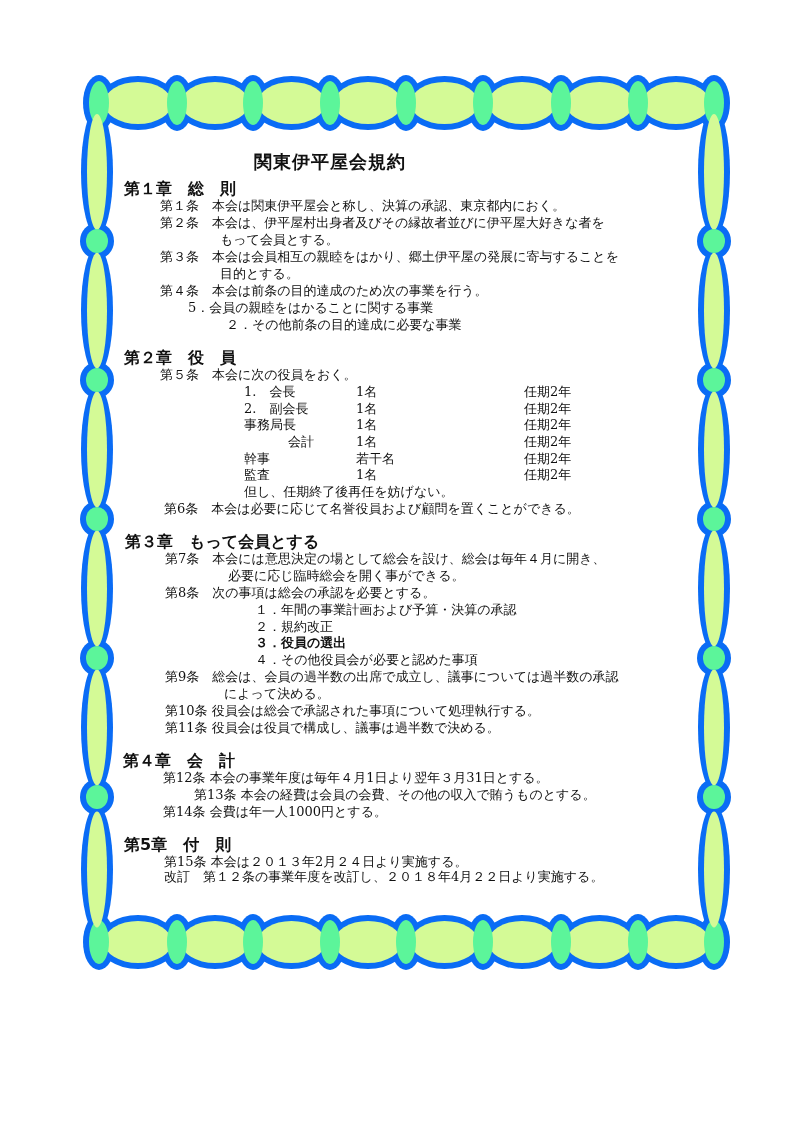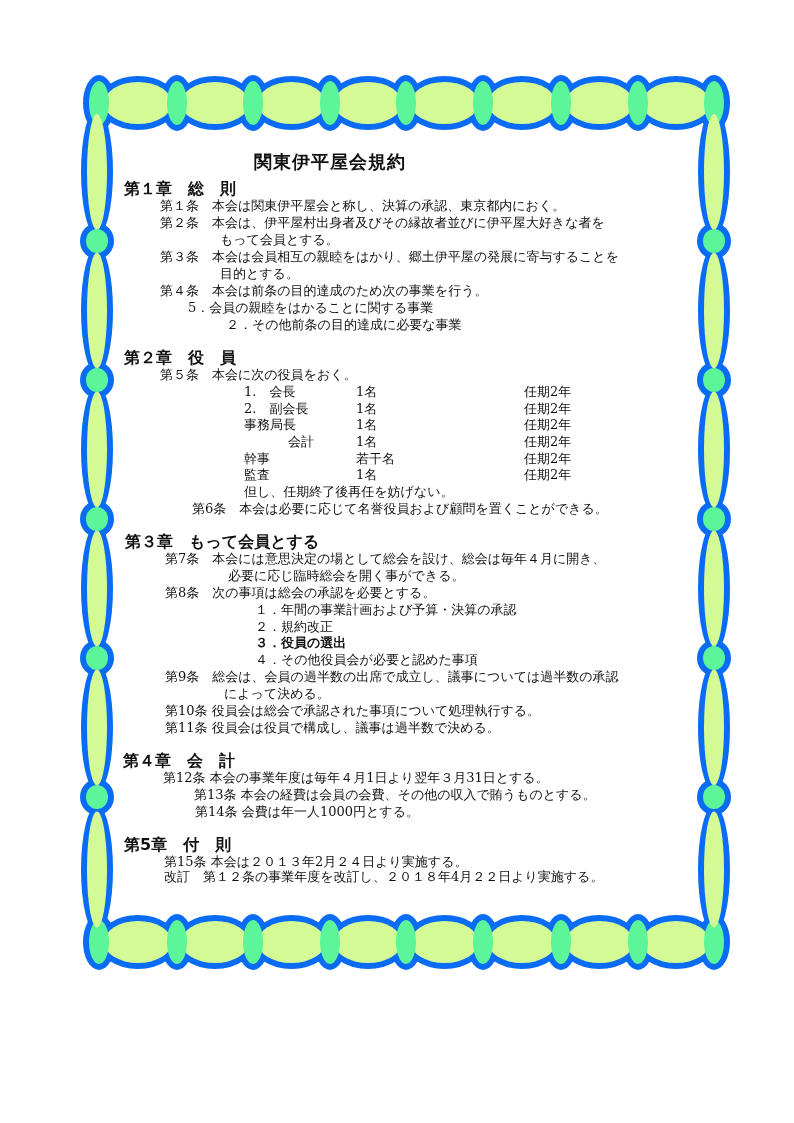--- a/index.html
+++ b/index.html
@@ -169,36 +169,36 @@
 
     <div class="officer-cell" style="left:244px; top:450px;">幹事</div>
     <div class="officer-cell" style="left:356px; top:450px;">若干名</div>
     <div class="officer-cell" style="left:524px; top:450px;">任期2年</div>
 
     <div class="officer-cell" style="left:244px; top:466px;">監査</div>
     <div class="officer-cell" style="left:356px; top:466px;">1名</div>
     <div class="officer-cell" style="left:524px; top:466px;">任期2年</div>
   </div>
   <div class="line" style="left:244px; top:483px;">但し、任期終了後再任を妨げない。</div>
-  <div class="line" style="left:164px; top:500px;margin-left:28px;">第6条　本会は必要に応じて名誉役員および顧問を置くことができる。</div>
+  <div class="line" style="left:164px; top:500px;">第6条　本会は必要に応じて名誉役員および顧問を置くことができる。</div>
 
   <div class="line chapter" style="left:125px; top:533px;">第３章　もって会員とする</div>
   <div class="line" style="left:165px; top:550px;">第7条　本会には意思決定の場として総会を設け、総会は毎年４月に開き、</div>
   <div class="line" style="left:228px; top:567px;">必要に応じ臨時総会を開く事ができる。</div>
   <div class="line" style="left:165px; top:584px;">第8条　次の事項は総会の承認を必要とする。</div>
   <div class="line" style="left:255px; top:601px;">１．年間の事業計画および予算・決算の承認</div>
   <div class="line" style="left:255px; top:618px;">２．規約改正</div>
   <div class="line" style="left:255px; top:634px;font-weight:bold;">３．役員の選出</div>
   <div class="line" style="left:255px; top:651px;">４．その他役員会が必要と認めた事項</div>
   <div class="line" style="left:165px; top:668px;">第9条　総会は、会員の過半数の出席で成立し、議事については過半数の承認</div>
   <div class="line" style="left:224px; top:685px;">によって決める。</div>
   <div class="line" style="left:165px; top:702px;">第10条 役員会は総会で承認された事項について処理執行する。</div>
   <div class="line" style="left:165px; top:719px;">第11条 役員会は役員で構成し、議事は過半数で決める。</div>
 
   <div class="line chapter" style="left:123px; top:752px;">第４章　会　計</div>
   <div class="line" style="left:163px; top:769px;">第12条 本会の事業年度は毎年４月1日より翌年３月31日とする。</div>
   <div class="line" style="left:163px; top:786px;margin-left:31px;">第13条 本会の経費は会員の会費、その他の収入で賄うものとする。</div>
-  <div class="line" style="left:163px; top:803px;margin-left:32px;">第14条 会費は年一人1000円とする。</div>
+  <div class="line" style="left:163px; top:803px;">第14条 会費は年一人1000円とする。</div>
 
   <div class="line chapter" style="left:124px; top:836px;">第5章　付　則</div>
   <div class="line" style="left:164px; top:853px;">第15条 本会は２０１３年2月２４日より実施する。</div>
   <div class="line" style="left:164px; top:853px;margin-top:15px;">改訂　第１２条の事業年度を改訂し、２０１８年4月２２日より実施する。</div>
 </div>
 
 </body></html>

